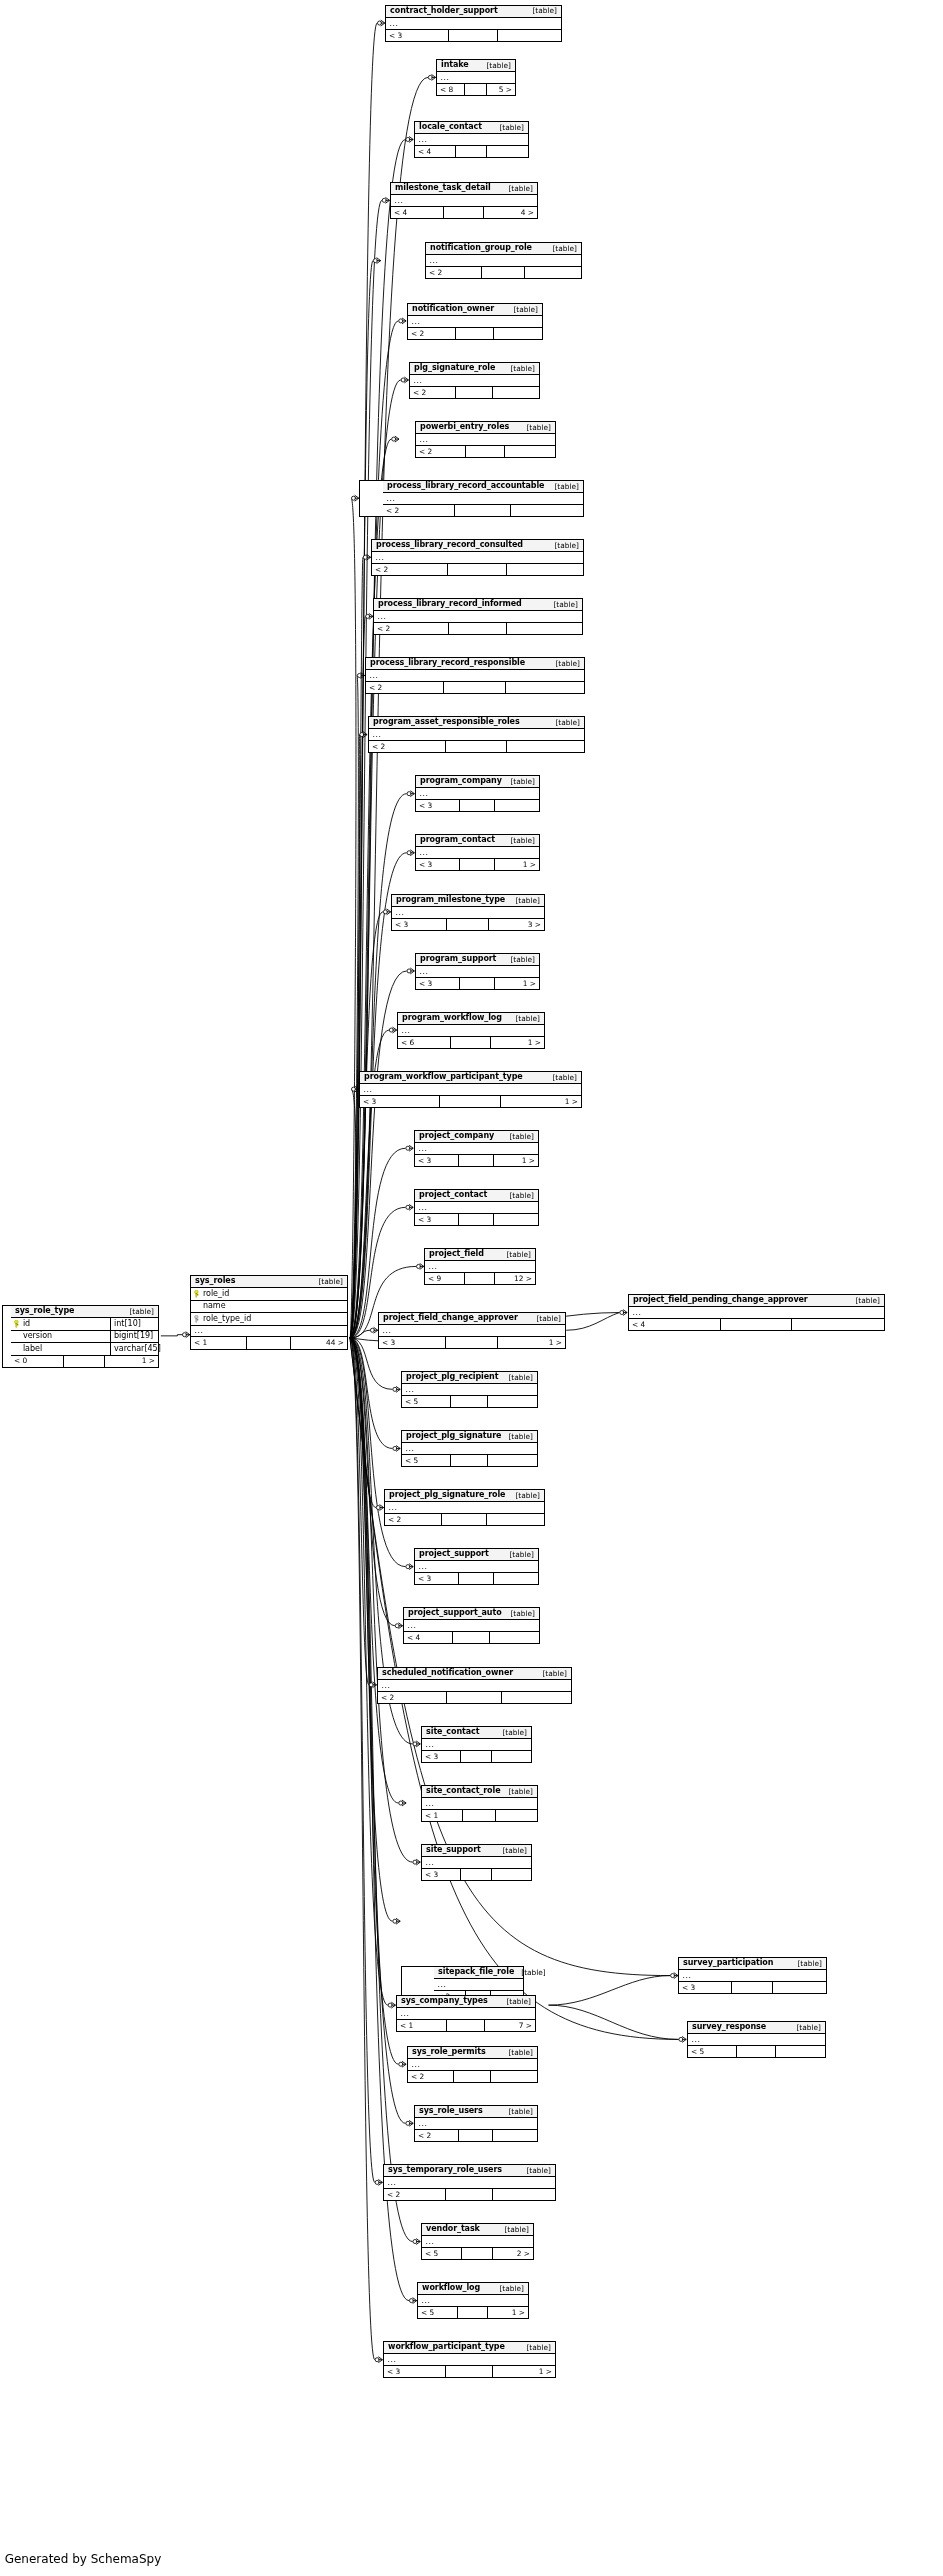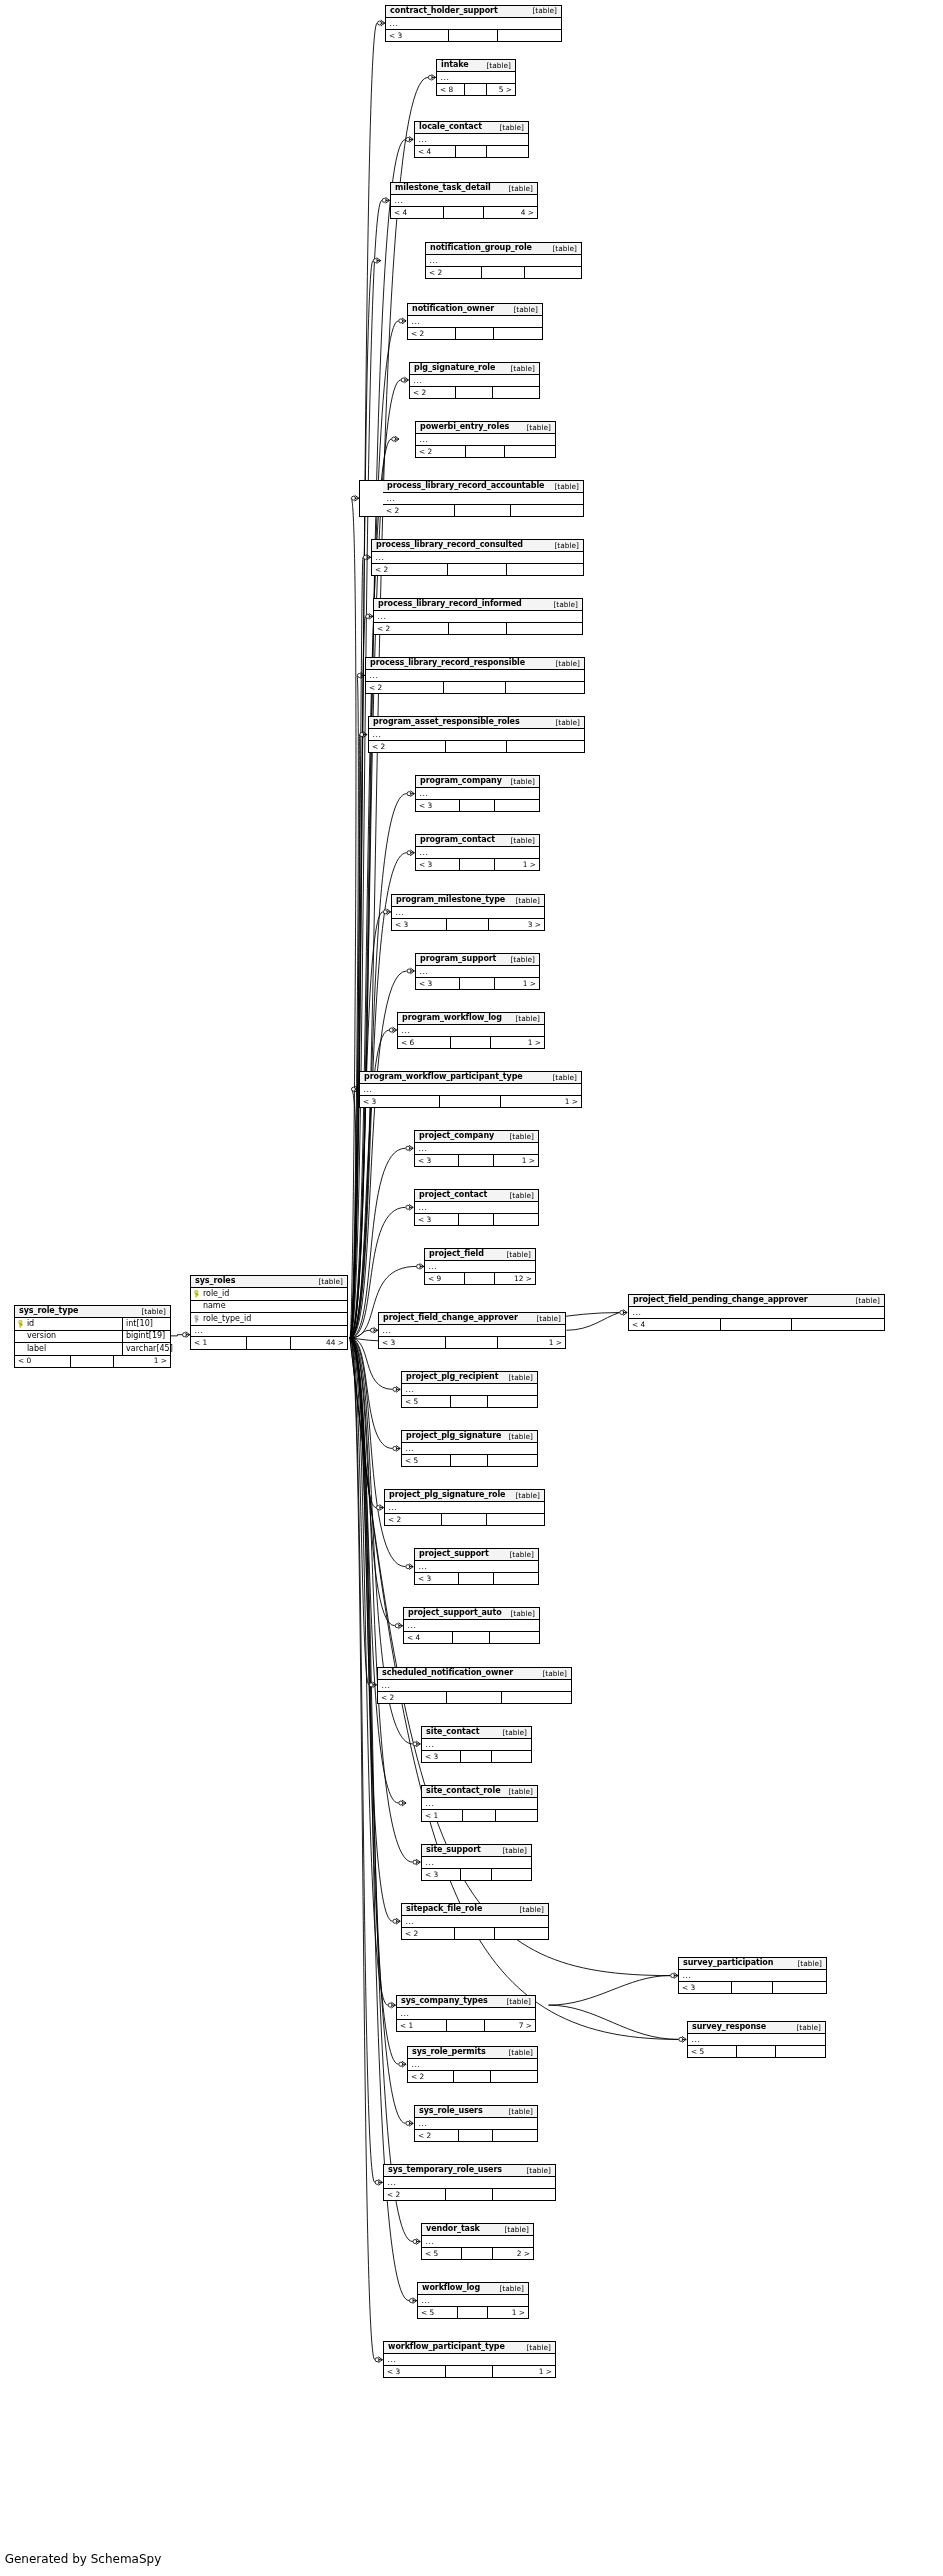--- a/index.html
+++ b/index.html
@@ -288,21 +288,21 @@
         <path d="M 321 2258.5 L 314 2253.5 M 321 2258.5 L 314 2258.5 M 321 2258.5 L 314 2263.5" stroke="#000000" stroke-width="1.5" fill="none"></path>
         <circle cx="1052" cy="2221" r="3.4" fill="#ffffff" stroke="#000000" stroke-width="1.4"></circle>
         <path d="M 1061 2221 L 1054 2216 M 1061 2221 L 1054 2221 M 1061 2221 L 1054 2226" stroke="#000000" stroke-width="1.5" fill="none"></path>
         <circle cx="1138" cy="3343" r="3.4" fill="#ffffff" stroke="#000000" stroke-width="1.4"></circle>
         <path d="M 1147 3343 L 1140 3338 M 1147 3343 L 1140 3343 M 1147 3343 L 1140 3348" stroke="#000000" stroke-width="1.5" fill="none"></path>
         <circle cx="1152" cy="3451" r="3.4" fill="#ffffff" stroke="#000000" stroke-width="1.4"></circle>
         <path d="M 1161 3451 L 1154 3446 M 1161 3451 L 1154 3451 M 1161 3451 L 1154 3456" stroke="#000000" stroke-width="1.5" fill="none"></path>
       </g>
   </svg>
 
-  <div class="node thick" id="n-sys_role_type" style="left:14px; top:1305px; width:157px;">
+  <div class="node thick" id="n-sys_role_type" style="left:2px; top:1305px; width:157px;padding-left:8px;">
     <div class="hdr">
       <span class="tname">sys_role_type</span>
       <span class="ttype">[table]</span>
     </div>
     <div class="col">
       <span class="cname">
         <span class="keyicon">
           <svg width="6.5" height="7.7" viewBox="0 0 11 13">
               <circle cx="4" cy="3.4" r="3.1" fill="#e8e800" stroke="#8a8a00" stroke-width="0.7"></circle>
               <rect x="3.1" y="5.6" width="1.8" height="6.6" fill="#e8e800" stroke="#8a8a00" stroke-width="0.6"></rect>
@@ -767,21 +767,21 @@
           <span class="tname">site_support</span>
           <span class="ttype">[table]</span>
         </div>
         <div class="ellipsis">...</div>
         <div class="foot">
           <div class="f-left">&lt; 3</div>
           <div class="f-mid"></div>
           <div class="f-right"></div>
         </div>
       </div>
-      <div class="node" id="n-sitepack_file_role" style="left: 401px; top: 1903px; width: 148px;">
+      <div class="node" id="n-sitepack_file_role" style="left: 401px; top: 1966px; width: 123px; padding-left: 32px;">
         <div class="hdr">
           <span class="tname">sitepack_file_role</span>
           <span class="ttype">[table]</span>
         </div>
         <div class="ellipsis">...</div>
         <div class="foot">
           <div class="f-left">&lt; 2</div>
           <div class="f-mid"></div>
           <div class="f-right"></div>
         </div>

